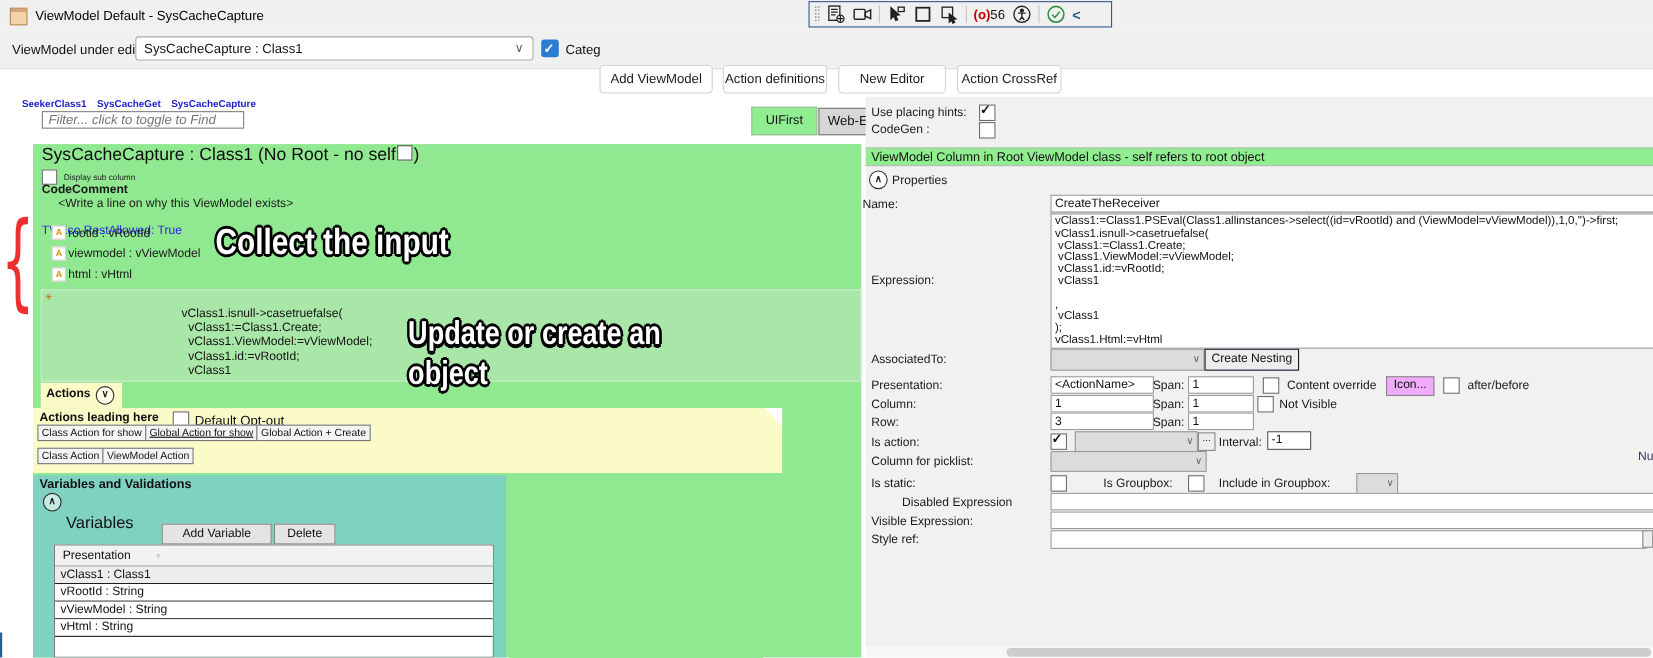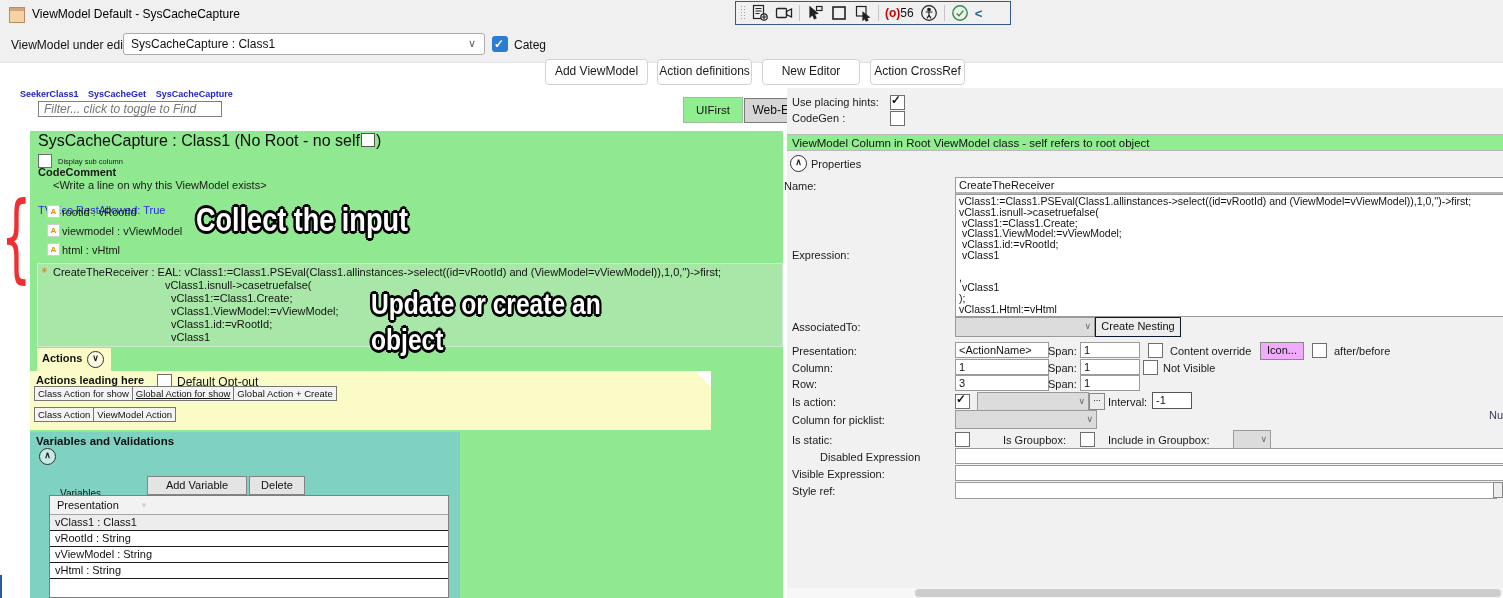--- a/index.html
+++ b/index.html
@@ -151,21 +151,20 @@
   <div class="lbl" style="left:62px;top:225px;">viewmodel : vViewModel</div>
   <div class="acol" style="left:47px;top:243px;">A</div>
   <div class="lbl" style="left:62px;top:244px;">html : vHtml</div>
 
   <div class="abs" style="left:1px;top:199px;font-size:96px;line-height:76px;color:#f03030;font-family:'DejaVu Sans',sans-serif;transform:scaleX(.5);transform-origin:left top;">{</div>
 
   <div class="meme" style="left:196px;top:201px;font-size:33px;">Collect the input</div>
 
   <div class="abs" style="left:37px;top:263px;width:746px;height:84px;background:#a9e7a9;border:1px solid #cdeccd;box-sizing:border-box;"></div>
   <div class="abs" style="left:41px;top:266px;width:10px;height:10px;font-size:8px;color:#d06000;line-height:10px;">✳</div>
-  <div class="abs code" style="left:53px;top:266px;width:728px;">CreateTheReceiver : EAL: vClass1:=Class1.PSEval(Class1.allinstances-&gt;select((id=vRootId) and (ViewModel=vViewModel)),1,0,'')-&gt;first;</div>
   <div class="abs code" style="left:165px;top:279px;">vClass1.isnull-&gt;casetruefalse(
   vClass1:=Class1.Create;
   vClass1.ViewModel:=vViewModel;
   vClass1.id:=vRootId;
   vClass1</div>
 
   <div class="meme" style="left:371px;top:286px;font-size:30px;width:330px;line-height:36px;">Update or create an object</div>
 
   <div class="abs" style="left:37px;top:348px;width:74px;height:23px;background:#fbfbc8;">
     <span style="position:absolute;left:5px;top:4px;font-size:11px;font-weight:bold;">Actions</span>
@@ -185,21 +184,21 @@
     <div style="position:absolute;left:4px;top:36px;display:flex;">
       <button class="sbtn">Class Action</button>
       <button class="sbtn" style="margin-left:-1px;">ViewModel Action</button>
     </div>
   </div>
 
   <div class="abs" style="left:30px;top:432px;width:430px;height:166px;background:#7fd2c2;">
     <div style="position:absolute;left:6px;top:3px;font-size:11.5px;font-weight:bold;">Variables and Validations</div>
     <span class="circbtn" style="left:9px;top:16px;">
       <span>∧</span></span>
-    <div style="position:absolute;left:30px;top:56px;font-size:10px;">Variables</div>
+    <div style="position:absolute;left:30px;top:35px;font-size:15px;">Variables</div>
     <div class="gbtn" style="left:117px;top:44px;width:98px;height:17px;line-height:16px;">Add Variable</div>
     <div class="gbtn" style="left:219px;top:44px;width:54px;height:17px;line-height:16px;">Delete</div>
 
     <div style="position:absolute;left:19px;top:63px;width:400px;height:103px;background:#fff;border:1px solid #7e7e7e;box-sizing:border-box;overflow:hidden;">
       <div style="height:18px;line-height:18px;background:#f2f2f2;border-bottom:1px solid #a5a5a5;font-size:11px;padding-left:7px;position:relative;">
         <span>Presentation</span>
         <span style="position:absolute;left:90px;top:1px;font-size:8px;color:#d2d2d2;">▼</span>
       </div>
       <div class="vrow" style="background:#ededed;">vClass1 : Class1</div>
       <div class="vrow">vRootId : String</div>

